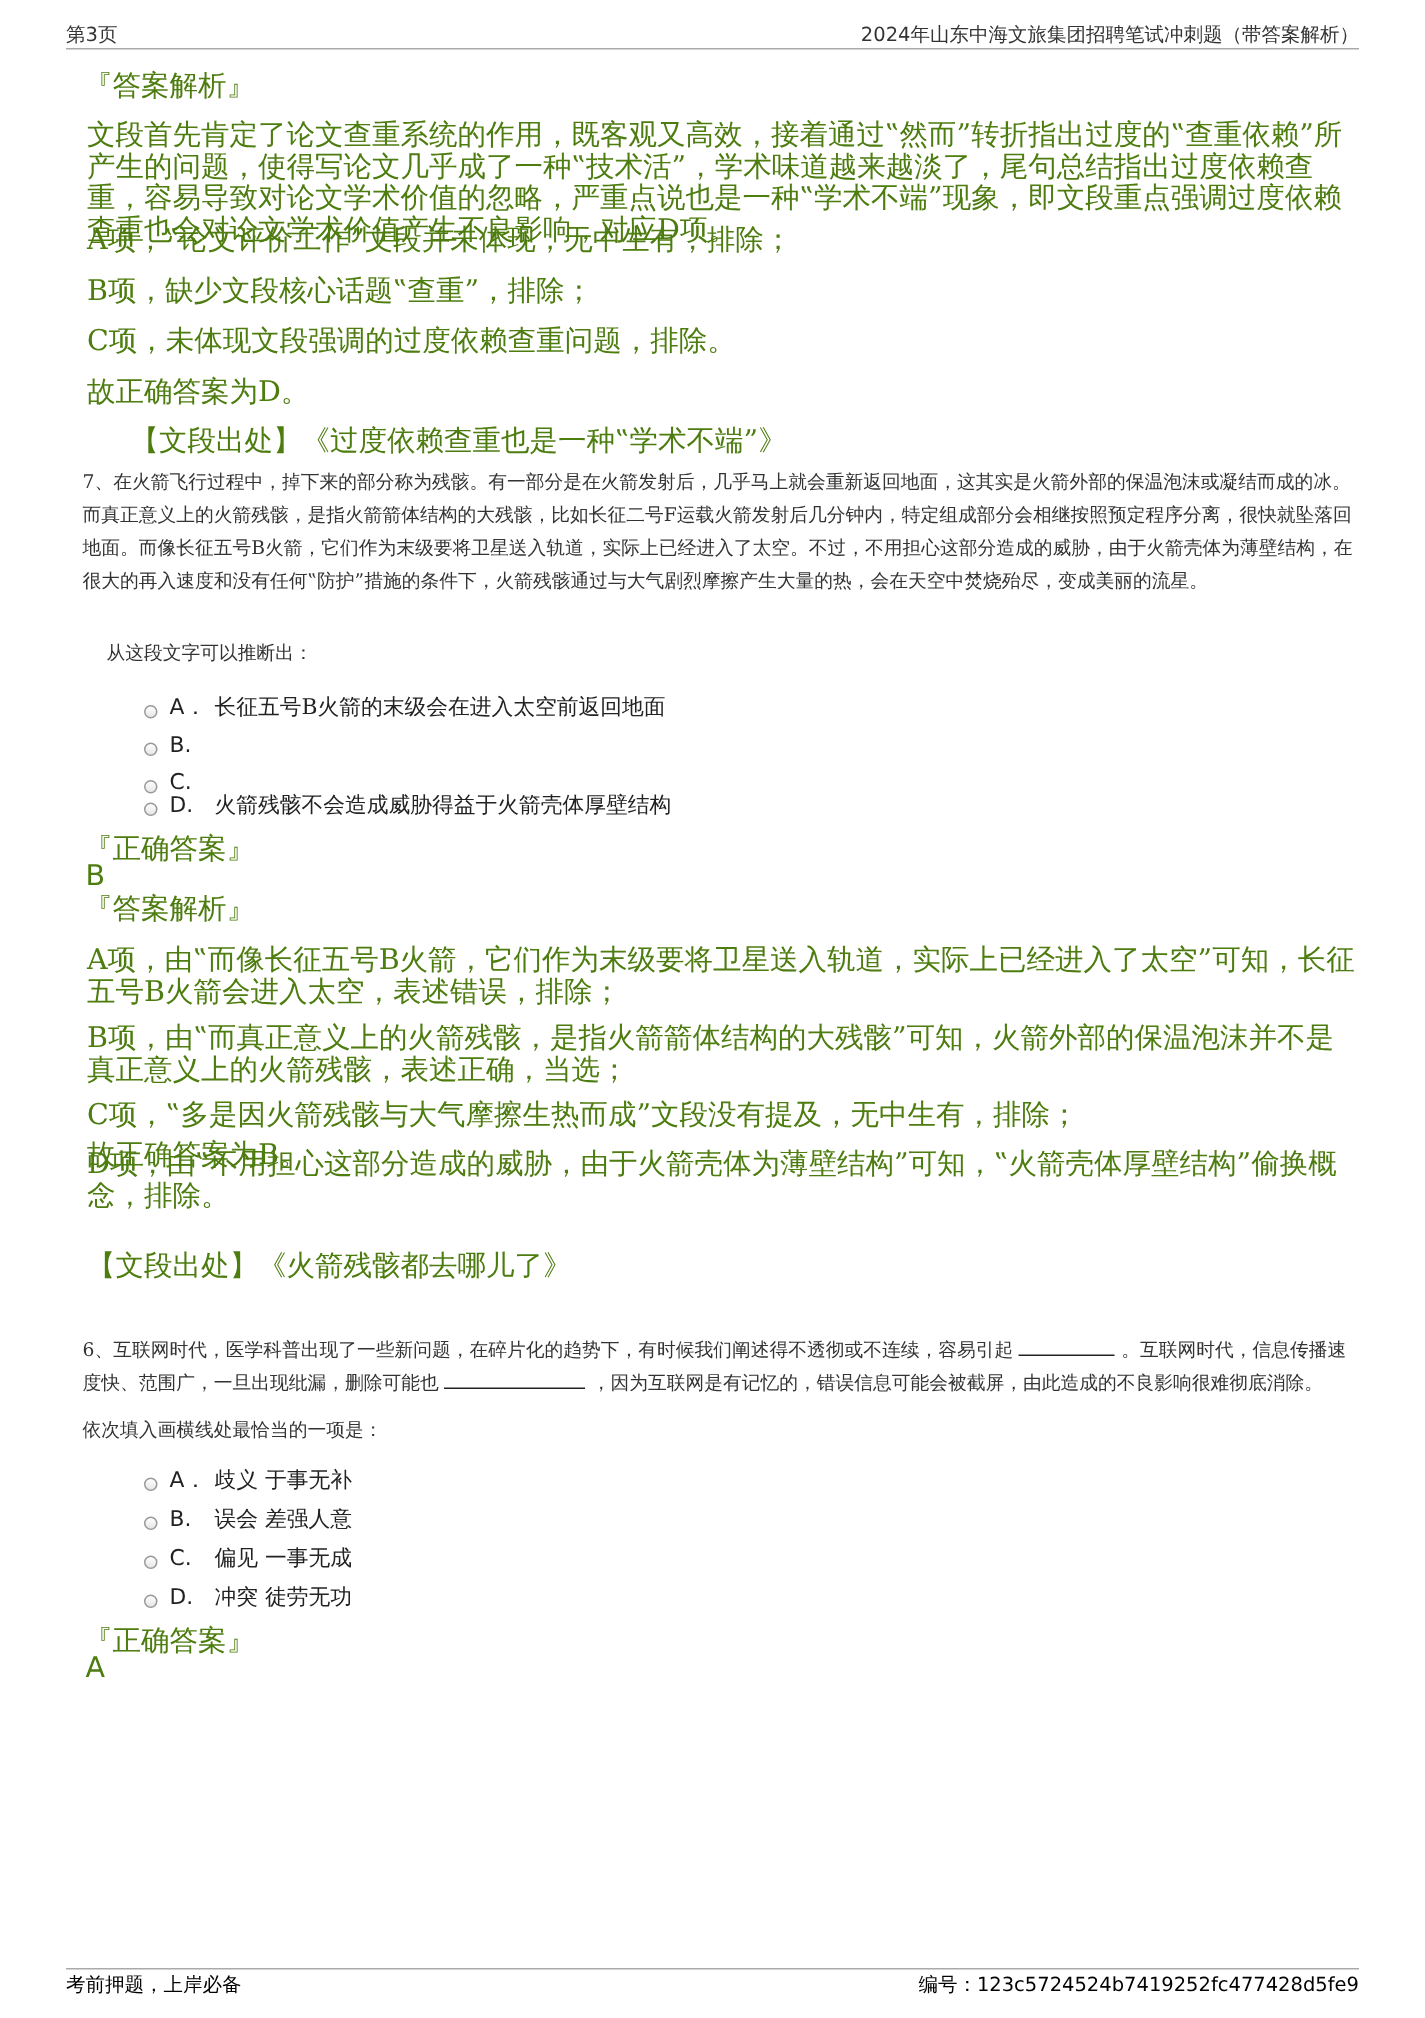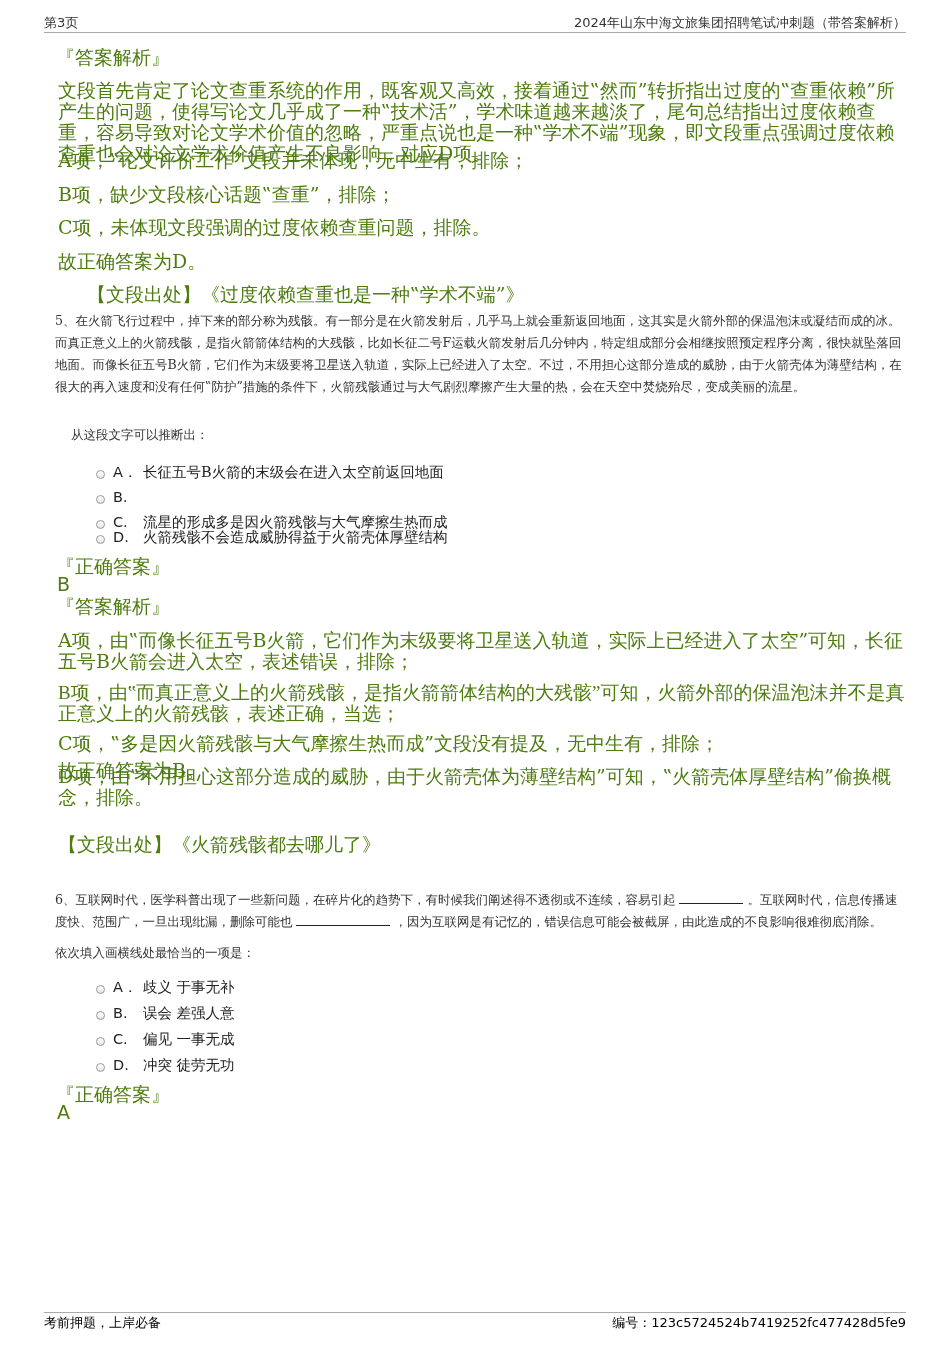--- a/index.html
+++ b/index.html
@@ -27,48 +27,47 @@
 <div class="abs hdr-line"></div>
 
 <div class="abs p15" style="left:56px; top:47px;">『答案解析』</div>
 <div class="abs p15 w860" style="left:58px; top:80px;">文段首先肯定了论文查重系统的作用，既客观又高效，接着通过‟然而”转折指出过度的‟查重依赖”所产生的问题，使得写论文几乎成了一种‟技术活”，学术味道越来越淡了，尾句总结指出过度依赖查重，容易导致对论文学术价值的忽略，严重点说也是一种‟学术不端”现象，即文段重点强调过度依赖查重也会对论文学术价值产生不良影响，对应D项。</div>
 <div class="abs p15" style="left:58px; top:150px;">A项，‟论文评价工作”文段并未体现，无中生有，排除；</div>
 <div class="abs p15" style="left:58px; top:184px;">B项，缺少文段核心话题‟查重”，排除；</div>
 <div class="abs p15" style="left:58px; top:217px;">C项，未体现文段强调的过度依赖查重问题，排除。</div>
 <div class="abs p15" style="left:58px; top:251px;">故正确答案为D。</div>
 <div class="abs p15" style="left:58px; top:284px;margin-left:29px;">【文段出处】《过度依赖查重也是一种‟学术不端”》</div>
 
-<div class="abs p13 w860" style="left:55px; top:310px;">5、在火箭飞行过程中，掉下来的部分称为残骸。有一部分是在火箭发射后，几乎马上就会重新返回地面，这其实是火箭外部的保温泡沫或凝结而成的冰。而真正意义上的火箭残骸，是指火箭箭体结构的大残骸，比如长征二号F运载火箭发射后几分钟内，特定组成部分会相继按照预定程序分离，很快就坠落回地面。而像长征五号B火箭，它们作为末级要将卫星送入轨道，实际上已经进入了太空。不过，不用担心这部分造成的威胁，由于火箭壳体为薄壁结构，在很大的再入速度和没有任何‟防护”措施的条件下，火箭残骸通过与大气剧烈摩擦产生大量的热，会在天空中焚烧殆尽，变成美丽的流星。</div>
+<div class="abs p13 w860" style="left:55px; top:310px;">7、在火箭飞行过程中，掉下来的部分称为残骸。有一部分是在火箭发射后，几乎马上就会重新返回地面，这其实是火箭外部的保温泡沫或凝结而成的冰。而真正意义上的火箭残骸，是指火箭箭体结构的大残骸，比如长征二号F运载火箭发射后几分钟内，特定组成部分会相继按照预定程序分离，很快就坠落回地面。而像长征五号B火箭，它们作为末级要将卫星送入轨道，实际上已经进入了太空。不过，不用担心这部分造成的威胁，由于火箭壳体为薄壁结构，在很大的再入速度和没有任何‟防护”措施的条件下，火箭残骸通过与大气剧烈摩擦产生大量的热，会在天空中焚烧殆尽，变成美丽的流星。</div>
 <div class="abs p13" style="left:55px; top:424px;margin-left:16px;">从这段文字可以推断出：</div>
 
 <div class="abs opt" style="left:96px; top:463px;">
   <span class="radio"></span>
   <span class="opt-letter">A．</span>
   <span>长征五号B火箭的末级会在进入太空前返回地面</span>
 </div>
 <div class="abs opt" style="left:96px; top:488px;">
   <span class="radio"></span>
   <span class="opt-letter">B.</span>
 </div>
 <div class="abs opt" style="left:96px; top:513px;">
   <span class="radio"></span>
   <span class="opt-letter">C.</span>
-  <span>流星的形成多是因火箭残骸与大气摩擦生热而成</span>
 </div>
 <div class="abs opt" style="left:96px; top:528px;">
   <span class="radio"></span>
   <span class="opt-letter">D.</span>
   <span>火箭残骸不会造成威胁得益于火箭壳体厚壁结构</span>
 </div>
 
 <div class="abs p15" style="left:56px; top:556px;">『正确答案』</div>
 <div class="abs p15" style="left:57px; top:574px; font-family:'DejaVu Sans', sans-serif;">B</div>
 <div class="abs p15" style="left:56px; top:596px;">『答案解析』</div>
 <div class="abs p15 w860" style="left:58px; top:630px;">A项，由‟而像长征五号B火箭，它们作为末级要将卫星送入轨道，实际上已经进入了太空”可知，长征五号B火箭会进入太空，表述错误，排除；</div>
-<div class="abs p15 w860" style="left:58px; top:682px;font-family:Liberation Serif, serif;">B项，由‟而真正意义上的火箭残骸，是指火箭箭体结构的大残骸”可知，火箭外部的保温泡沫并不是真正意义上的火箭残骸，表述正确，当选；</div>
+<div class="abs p15 w860" style="left:58px; top:682px;">B项，由‟而真正意义上的火箭残骸，是指火箭箭体结构的大残骸”可知，火箭外部的保温泡沫并不是真正意义上的火箭残骸，表述正确，当选；</div>
 <div class="abs p15 w860" style="left:58px; top:733px;">C项，‟多是因火箭残骸与大气摩擦生热而成”文段没有提及，无中生有，排除；</div>
 <div class="abs p15 w860" style="left:58px; top:766px;">D项，由‟不用担心这部分造成的威胁，由于火箭壳体为薄壁结构”可知，‟火箭壳体厚壁结构”偷换概念，排除。</div>
 <div class="abs p15" style="left:58px; top:760px;">故正确答案为B。</div>
 <div class="abs p15" style="left:58px; top:834px;">【文段出处】《火箭残骸都去哪儿了》</div>
 
 <div class="abs p13 w860" style="left:55px; top:868px;margin-top:21px;">
   <span>6、互联网时代，医学科普出现了一些新问题，在碎片化的趋势下，有时候我们阐述得不透彻或不连续，容易引起</span>
   <span class="blank" style="width:64px;"></span>
   <span>。互联网时代，信息传播速度快、范围广，一旦出现纰漏，删除可能也</span>
   <span class="blank" style="width:94px;"></span>

